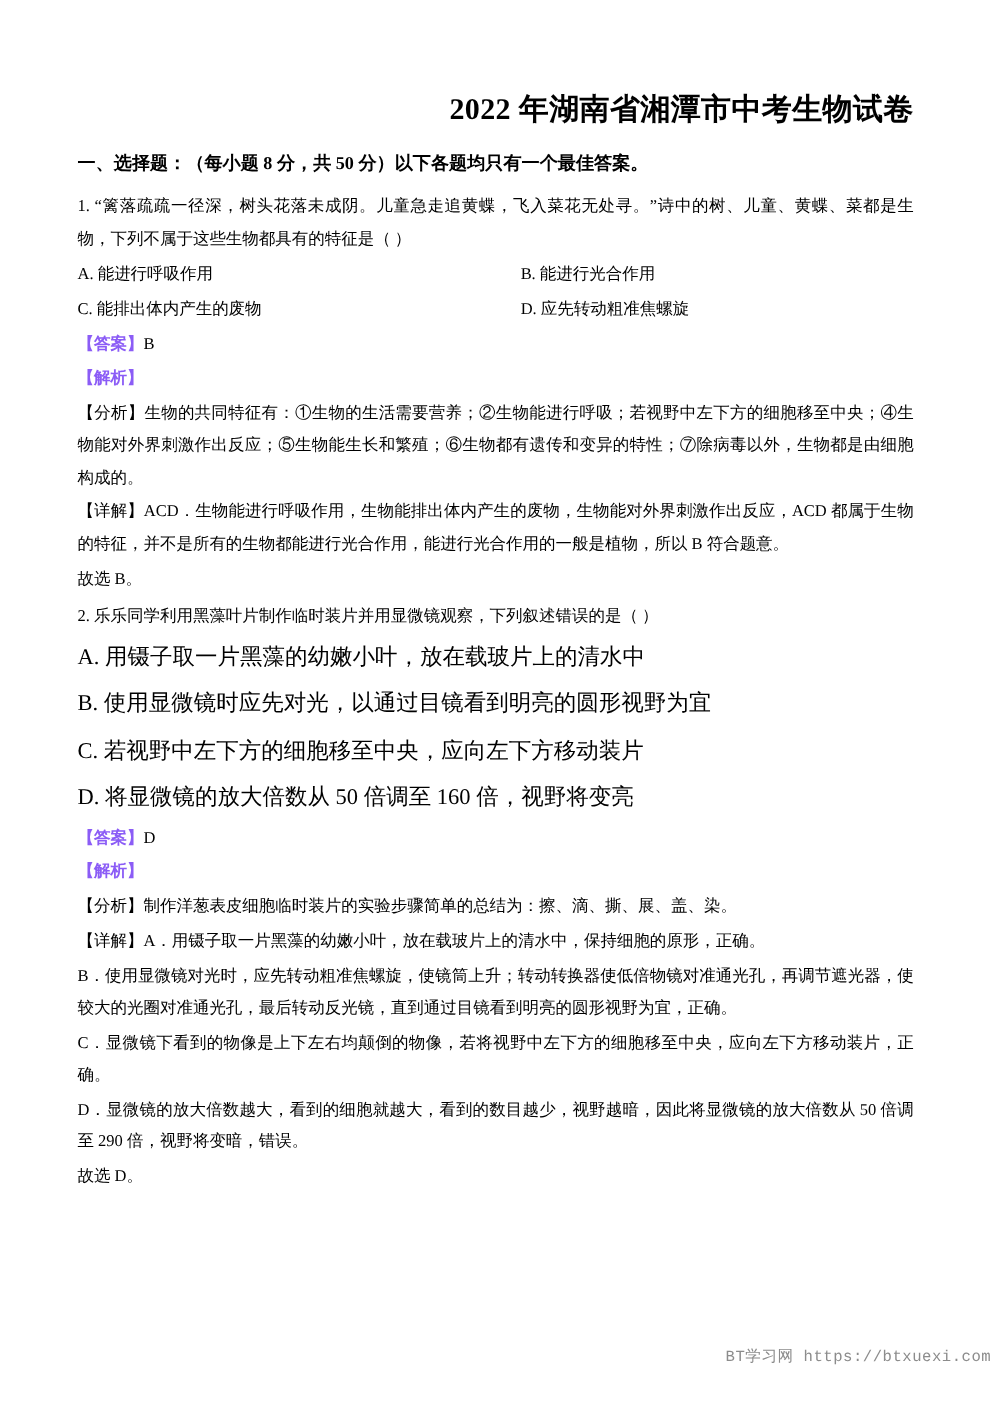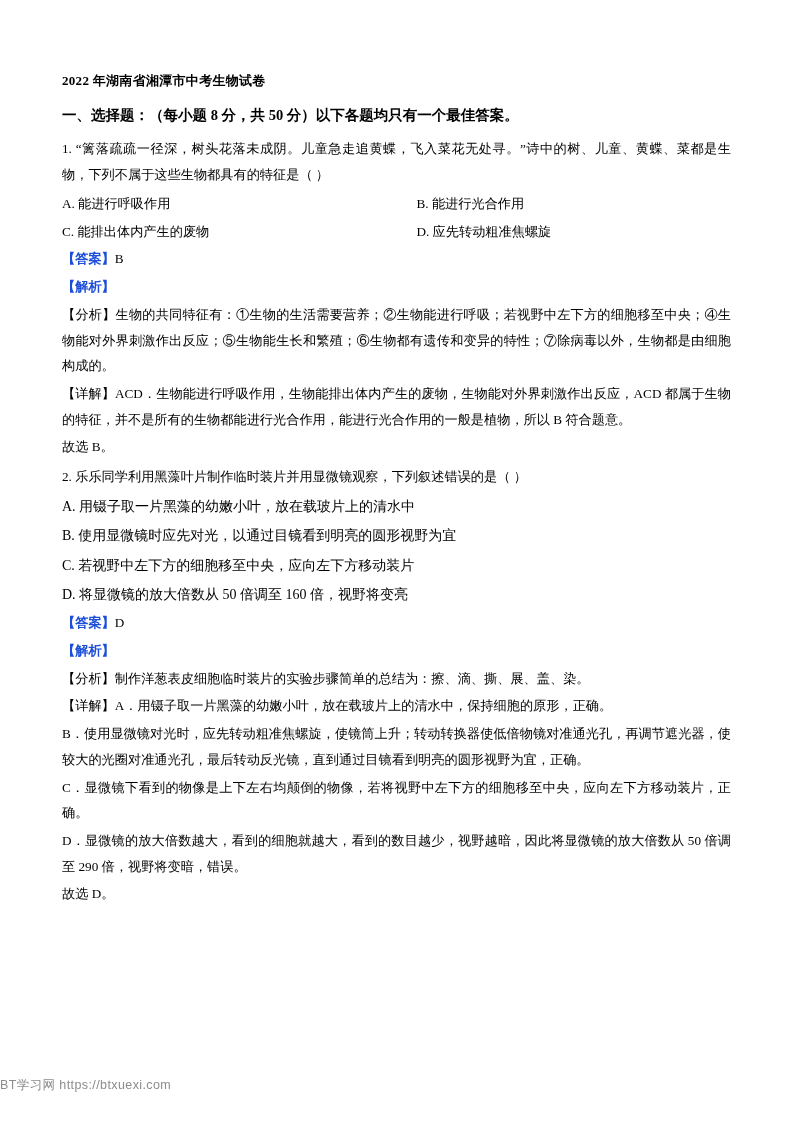--- a/index.html
+++ b/index.html
@@ -16,22 +16,22 @@
     overflow: hidden;
   }
   .page {
     position: relative;
     width: 793px;
     height: 1122px;
     box-sizing: border-box;
     padding: 56px 62px 0 62px;
   }
   .doc-title {
-    text-align: left;
-    font-size: 13px;
+    text-align: right;
+    font-size: 24px;
     font-weight: bold;
     letter-spacing: 0.3px;
     margin: 16px 0 14px 0;
     line-height: 1.4;
   }
   .section-head {
     font-size: 14.5px;
     font-weight: bold;
     margin: 0 0 9px 0;
     line-height: 1.6;
@@ -57,26 +57,26 @@
     justify-content: space-between;
   }
   .opt-row .opt {
     width: 50%;
     box-sizing: border-box;
   }
   .opt-row .opt.second {
     padding-left: 20px;
   }
   .opt-single {
-    font-size: 14px;
+    font-size: 18px;
     line-height: 1.95;
     margin: 0 0 2px 0;
   }
   .tag {
-    color: #1d4ed8;
+    color: #8b5cf6;
     font-weight: bold;
   }
   .tagline {
     font-size: 13.2px;
     line-height: 1.95;
     margin: 0 0 2px 0;
   }
   .answer-line {
     font-size: 13.2px;
     line-height: 1.95;
@@ -84,24 +84,24 @@
   }
   .answer-line .ans-val {
     color: #000000;
     font-weight: normal;
   }
   .footer {
     position: absolute;
     left: 0;
     right: 0;
     bottom: 28px;
-    text-align: left;
+    text-align: right;
     font-size: 12.5px;
     color: #8c8c8c;
-    font-family: Liberation Sans, sans-serif;
+    font-family: Liberation Mono, monospace;
     letter-spacing: 0.4px;
   }
   .q-block { margin-top: 4px; }
 </style>
 </head>
 <body>
 
 <div class="page">
 
   <h1 class="doc-title">2022 年湖南省湘潭市中考生物试卷</h1>

